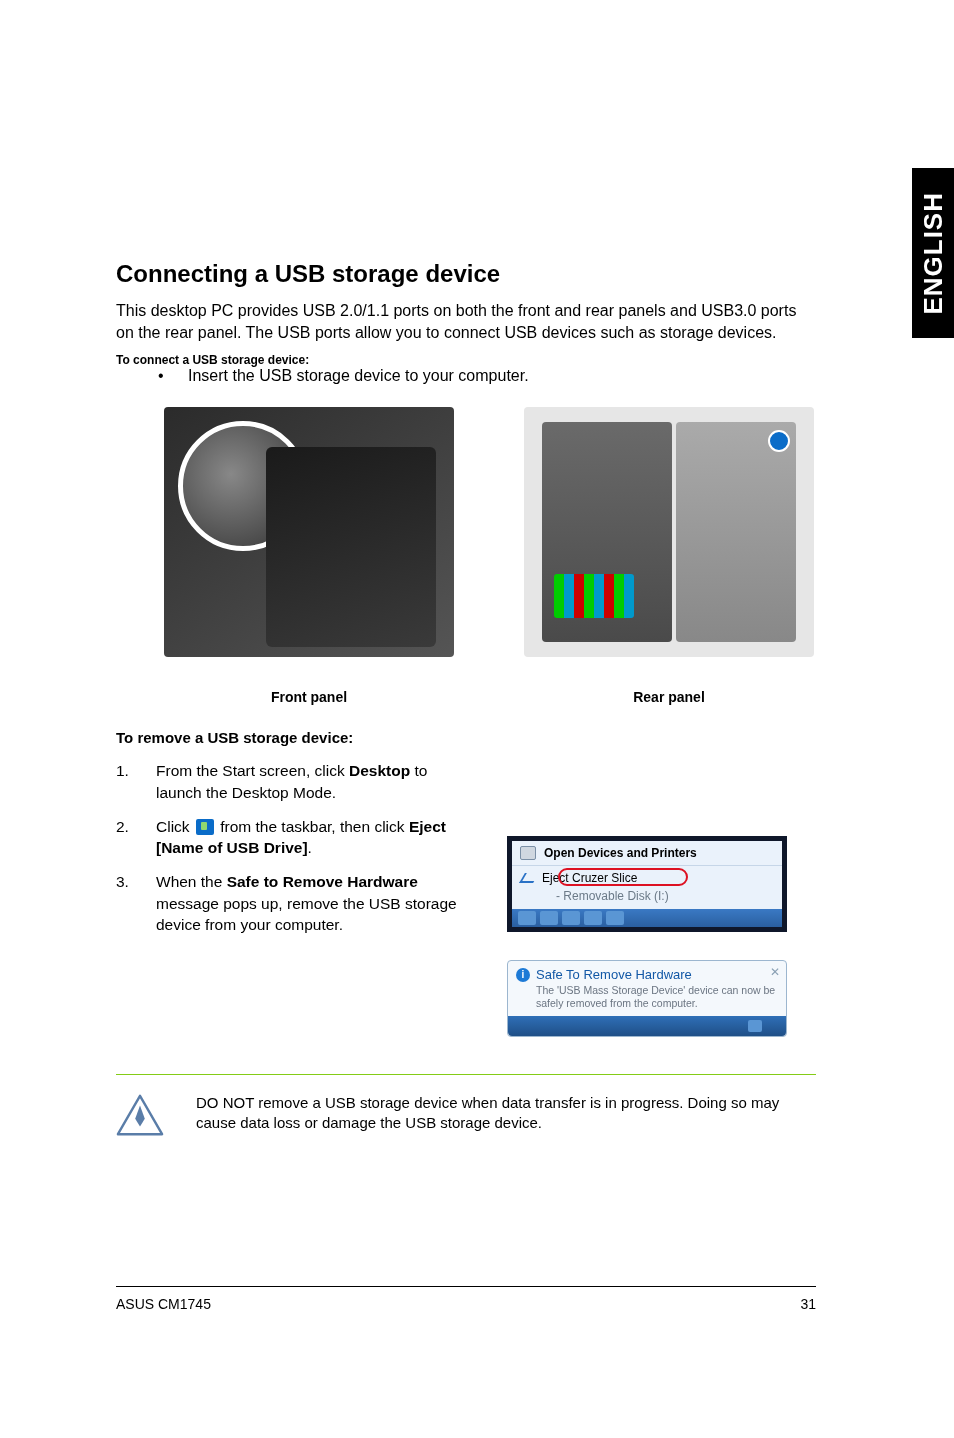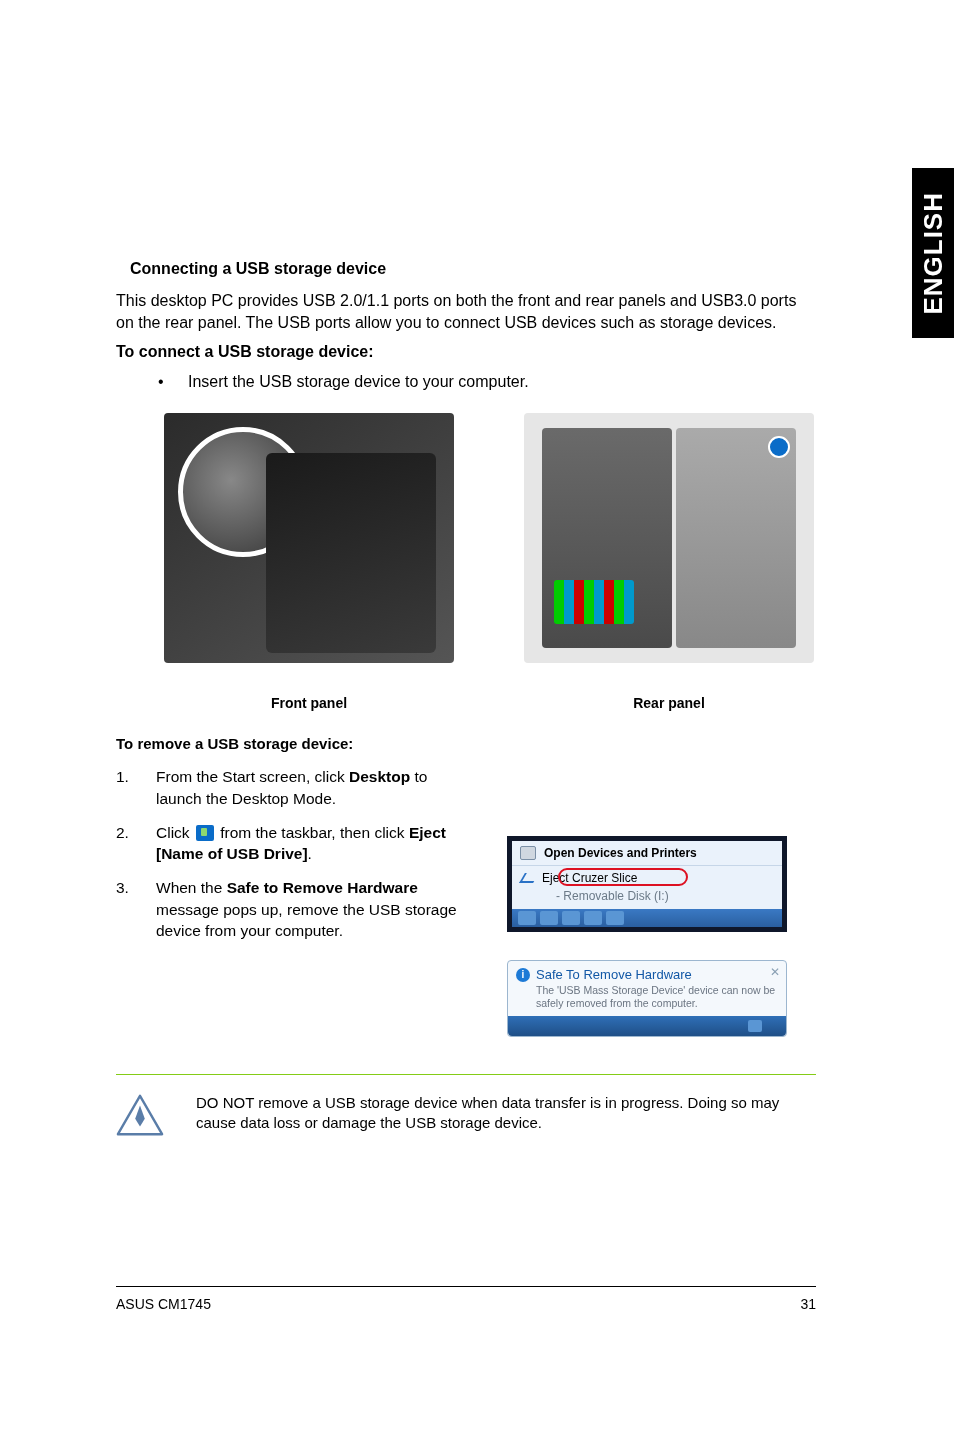--- a/index.html
+++ b/index.html
@@ -4,23 +4,23 @@
 <style>
   * { box-sizing: border-box; margin: 0; padding: 0; }
   html, body { width: 954px; height: 1438px; font-family: Arial, Helvetica, sans-serif; background: #fff; color: #000; }
   .page { position: relative; width: 954px; height: 1438px; background: #fff; }
   .side-tab { position: absolute; right: 0; top: 168px; width: 42px; height: 170px; background: #000; color: #fff; display: flex; align-items: center; justify-content: center; }
   .side-tab span { writing-mode: vertical-rl; transform: rotate(180deg); font-weight: bold; font-size: 26px; letter-spacing: 1px; }
   .chapter-banner { position: absolute; left: 101px; top: 88px; width: 707px; height: 126px; background: #0a6cc8; color: #fff; padding: 6px 18px 10px 22px; }
   .chapter-title { font-size: 50px; font-weight: bold; line-height: 1.1; margin-bottom: 4px; }
   .chapter-sub { font-size: 25px; font-weight: bold; }
   .content { position: absolute; left: 116px; top: 260px; width: 696px; }
-  .h2 { font-size: 16px; font-weight: bold; margin-bottom: 12px; margin-left: 14px; }
+  .h2 { font-size: 24px; font-weight: bold; margin-bottom: 12px; }
   .para { font-size: 16px; line-height: 1.35; margin-bottom: 10px; }
-  .sub-head { font-size: 16px; font-weight: bold; margin-bottom: 12px; }
+  .sub-head { font-size: 12px; font-weight: bold; margin-bottom: 0; }
   .bullet-row { margin-left: 42px; font-size: 16px; margin-bottom: 22px; }
   .bullet-row::before { content: "•"; display: inline-block; width: 30px; }
   .figures { display: flex; gap: 70px; margin-bottom: 24px; padding-left: 48px; }
   .fig { display: flex; flex-direction: column; align-items: center; }
   .fig-img { background: linear-gradient(145deg,#2b2b2b,#555); border-radius: 4px; position: relative; overflow: hidden; }
   .fig-img.front { width: 290px; height: 250px; }
   .fig-img.front::before { content: ""; position: absolute; left: 14px; top: 14px; width: 120px; height: 120px; border-radius: 50%; border: 5px solid #fff; background: radial-gradient(circle at 40% 40%, #888, #333); }
   .fig-img.front::after { content: ""; position: absolute; right: 18px; bottom: 10px; width: 170px; height: 200px; background: linear-gradient(160deg,#1a1a1a,#3a3a3a); border-radius: 6px; }
   .fig-img.rear { width: 290px; height: 250px; background: #e6e6e6; display:flex; gap:4px; align-items:center; justify-content:center; }
   .rear-left { width: 130px; height: 220px; background: linear-gradient(#6a6a6a,#4a4a4a); border-radius: 4px; position: relative; }

